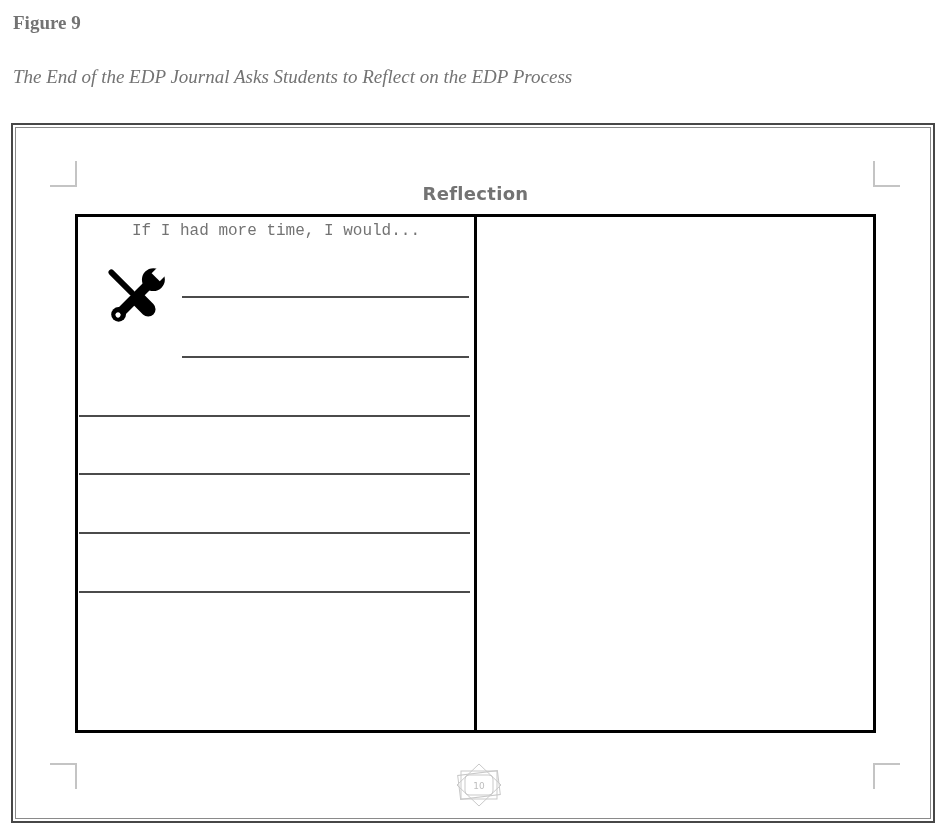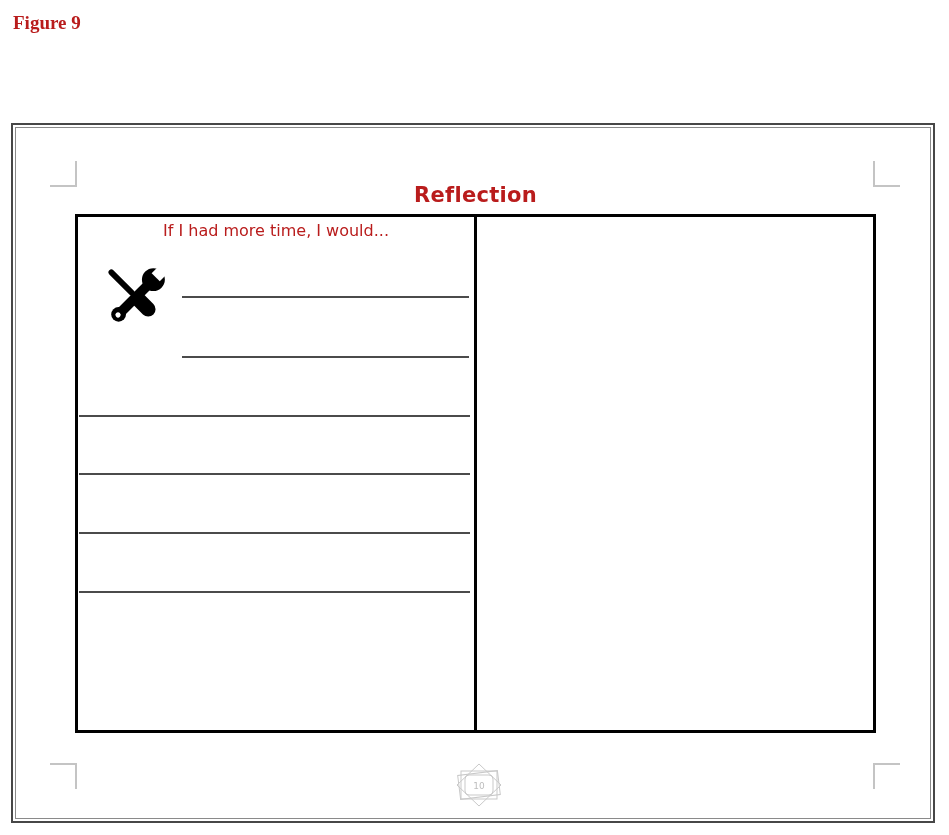--- a/index.html
+++ b/index.html
@@ -2,21 +2,21 @@
 <html><head>
 <meta charset="utf-8">
 <style>
   html, body { margin: 0; padding: 0; background: #ffffff; }
   .page {
     position: relative;
     width: 949px;
     height: 835px;
     background: #ffffff;
     font-family: "Liberation Serif", serif;
-    color: #b91c1c;
+    color: #737373;
     overflow: hidden;
   }
   .fig-label {
     position: absolute;
     left: 13px; top: 12px;
     font-size: 19px;
     font-weight: bold;
   }
   .fig-caption {
     position: absolute;
@@ -49,33 +49,33 @@
   .corner.tl { left: 37px; top: 36px;  border-right: 2px solid #c4c4c4; border-bottom: 2px solid #c4c4c4; }
   .corner.tr { left: 860px; top: 36px; border-left: 2px solid #c4c4c4;  border-bottom: 2px solid #c4c4c4; }
   .corner.bl { left: 37px; top: 638px; border-right: 2px solid #c4c4c4; border-top: 2px solid #c4c4c4; }
   .corner.br { left: 860px; top: 638px; border-left: 2px solid #c4c4c4; border-top: 2px solid #c4c4c4; }
 
   .slide-title {
     position: absolute;
     left: 62px; top: 58px;
     width: 801px;
     text-align: center;
-    font-size: 21px;
+    font-size: 18px;
     font-weight: bold;
     letter-spacing: 0.3px;
   }
   .ws-table {
     position: absolute;
     left: 62px; top: 89px;
     width: 801px; height: 519px;
     border: 3px solid #000;
     box-sizing: border-box;
     display: flex;
   }
-  .cell { position: relative; box-sizing: border-box; }
+  .cell { position: relative; box-sizing: border-box; font-family: Liberation Mono, monospace; }
   .cell.left  { width: 399px; border-right: 3px solid #000; }
   .cell.right { flex: 1; }
   .cell-header {
     padding-top: 4px;
     text-align: center;
     font-size: 16px;
     line-height: 1.25;
   }
   .tool-icon-wrap  { position: absolute; left: 17px; top: 37px;  width: 82px; height: 86px; }
   .heart-icon-wrap { position: absolute; left: 9px;  top: 71px;  width: 82px; height: 72px; }
@@ -103,20 +103,21 @@
     width: 52px; height: 44px; text-decoration: underline;
   }
   .emblem text { font-family: "DejaVu Sans", sans-serif; }
 </style>
 </head>
 <body>
 
 <div class="page">
 
   <div class="fig-label">Figure 9</div>
+  <div class="fig-caption">The End of the EDP Journal Asks Students to Reflect on the EDP Process</div>
 
   <div class="frame-outer">
     <div class="frame-inner"></div>
 
     <div class="slide">
 
       <div class="corner tl"></div>
       <div class="corner tr"></div>
       <div class="corner bl"></div>
       <div class="corner br"></div>

